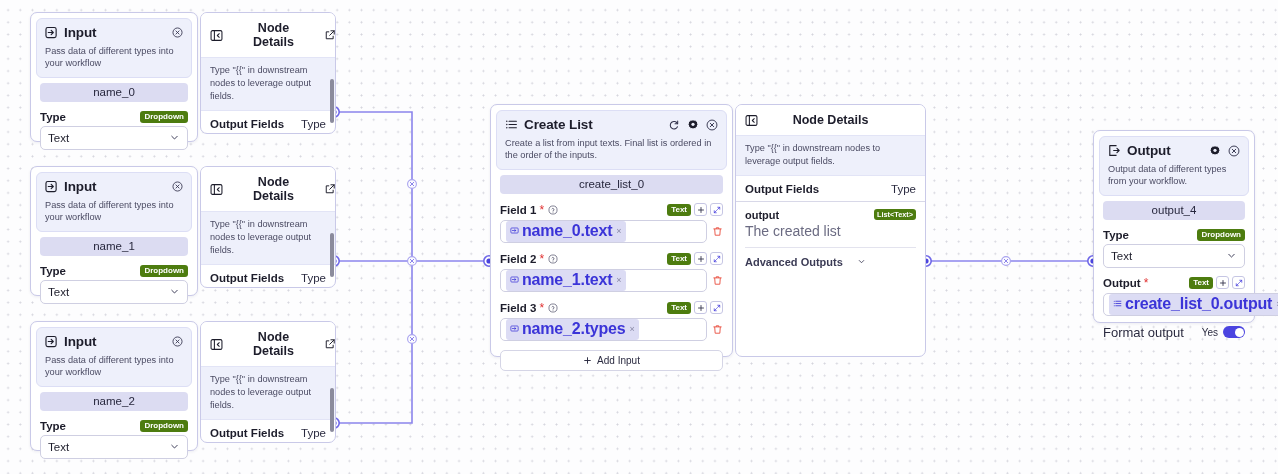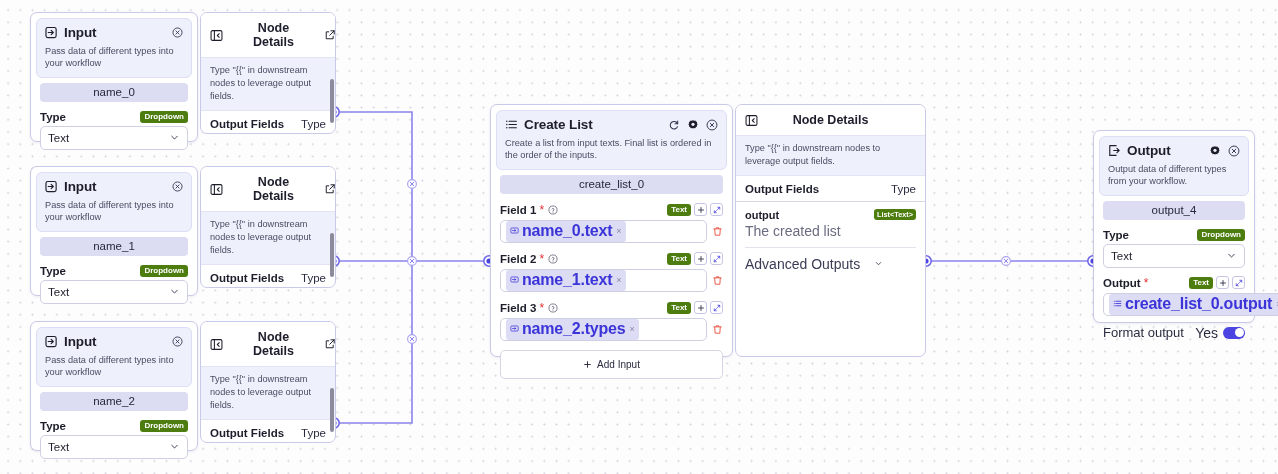--- a/index.html
+++ b/index.html
@@ -84,21 +84,21 @@
   .token {
     display: flex; align-items: center; gap: 3px;
     background: #dcdcf4; border-radius: 3px; padding: 1px 4px 2px 4px;
   }
   .token-text { font-size: 16px; font-weight: 700; color: #3b34d8; letter-spacing: -0.2px; }
   .token-x { font-size: 9px; color: #8a8aa8; margin-left: 1px; }
   .tokenrow { display: flex; align-items: center; gap: 5px; margin: 0 9px; }
   .trash { color: #e84a3a; }
 
   .addinput {
-    margin: 9px 9px 8px 9px; height: 29px; border: 1px solid #d5d5e6; border-radius: 5px;
+    margin: 9px 9px 8px 9px; height: 21px; border: 1px solid #d5d5e6; border-radius: 5px;
     background: #fff; display: flex; align-items: center; justify-content: center;
     gap: 5px; font-size: 10px; color: #2a2a40;
   }
 
   
   .details {
     position: relative;
     background: #ffffff;
     border: 1.2px solid #c9c9e8;
     border-radius: 7px;
@@ -119,31 +119,31 @@
     border-bottom: 1.4px solid #d8d8e8;
   }
   .det-col-l { font-size: 11.5px; font-weight: 700; color: #1d1d2b; }
   .det-col-r { margin-left: auto; font-size: 11.5px; color: #2b2b40; }
   .det-field { padding: 7px 9px 0 9px; }
   .det-field-row { display: flex; align-items: center; }
   .det-field-name { font-size: 11px; font-weight: 700; color: #1d1d2b; }
   .det-field-badge { margin-left: auto; }
   .det-field-desc { font-size: 14px; color: #6b6b82; margin-top: 2px; }
   .det-sep { height: 1px; background: #e3e3ee; margin: 8px 9px 0 9px; }
-  .det-adv { font-size: 14px; color: #3b3b55; padding: 8px 9px 0 9px; display: flex; align-items: center; gap: 14px; }
+  .det-adv { font-size: 11px; color: #3b3b55; padding: 8px 9px 0 9px; display: flex; align-items: center; gap: 14px; font-weight: bold; }
 
   .scrollbar {
     position: absolute; right: 1.5px; width: 4px; border-radius: 2px;
     background: #8b8b9c;
   }
 
   .toggle-row { display: flex; align-items: center; margin: 9px 9px 8px 9px; }
   .toggle-label { font-size: 13px; color: #2b2b40; }
   .toggle-right { margin-left: auto; display: flex; align-items: center; gap: 5px; }
-  .toggle-yes { font-size: 14px; color: #2b2b40; }
+  .toggle-yes { font-size: 10px; color: #2b2b40; }
   .switch {
     width: 22px; height: 12px; border-radius: 6px; background: #4b44e0; position: relative;
   }
   .switch::after {
     content: ""; position: absolute; right: 1.5px; top: 1.5px;
     width: 9px; height: 9px; border-radius: 50%; background: #fff;
   }
   svg { display: block; }
 </style>
 </head>

